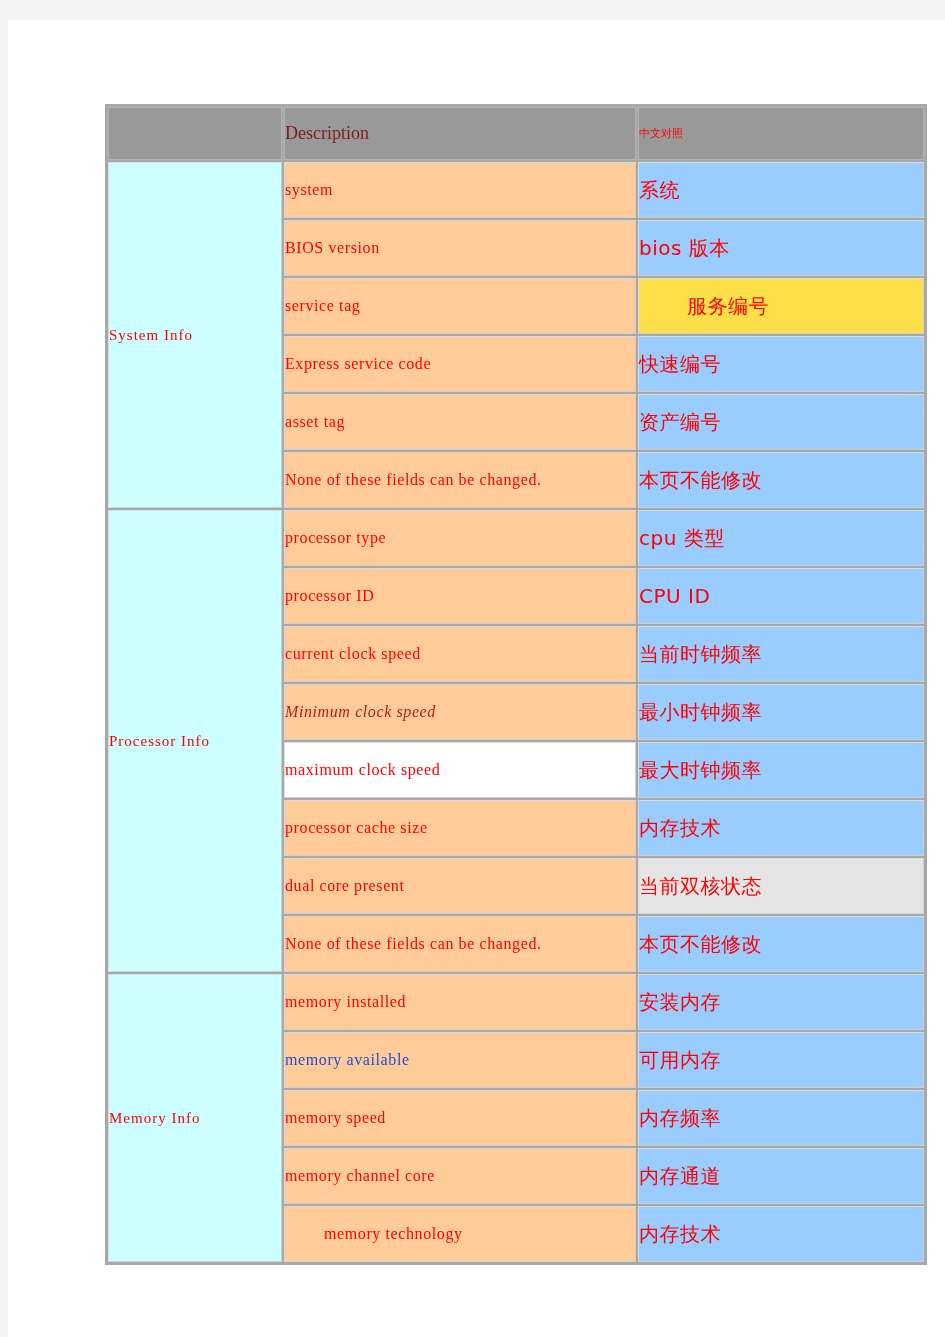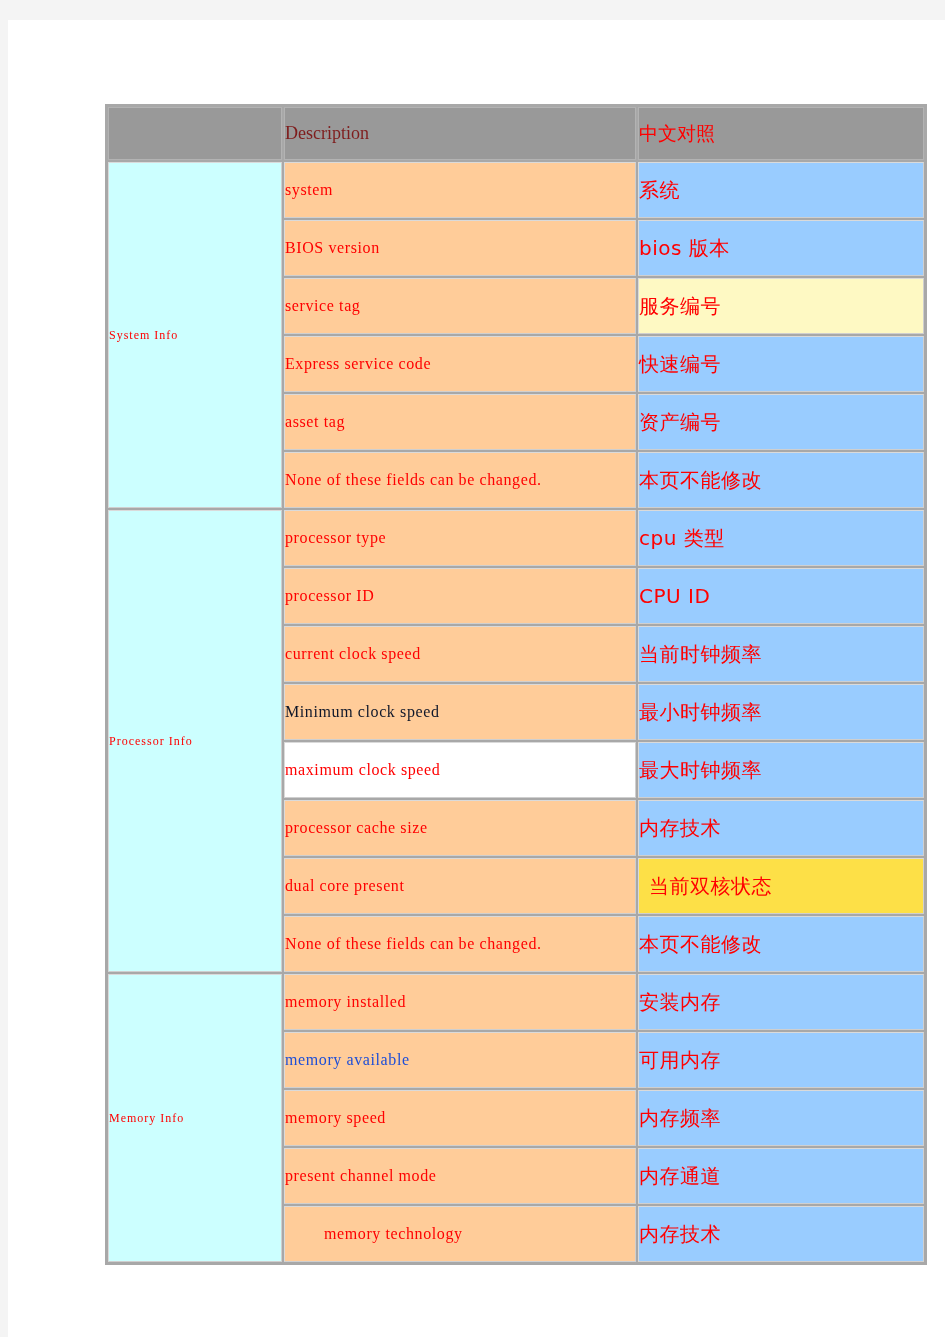--- a/index.html
+++ b/index.html
@@ -58,28 +58,28 @@
     height: 51px;
     border-color: #b3b3b3;
   }
   td.head-blank { background: #999999; }
   td.head-desc, td.head-cn {
     padding-left: 7px;
     font-size: 18px;
   }
   td.head-cn {
     font-family: Liberation Serif, serif;
-    font-size: 19px;
+    font-size: 11px;
   }
 
   
   td.group-label {
     background: #ccffff;
     text-align: center;
-    font-size: 12px;
+    font-size: 15px;
     letter-spacing: 1px;
   }
 
   
   td.desc {
     background: #ffcc99;
     height: 54px;
     padding-left: 7px;
     font-size: 16px;
     letter-spacing: 0.6px;
@@ -116,21 +116,21 @@
             <td class="group-label" rowspan="6" style="background: rgb(204, 255, 255); color: rgb(255, 0, 0);">System Info</td>
             <td class="desc" style="background: rgb(255, 204, 153); color: rgb(255, 0, 0);">system</td>
             <td class="cn" style="background: rgb(153, 204, 255); color: rgb(255, 0, 0);">系统</td>
           </tr>
           <tr>
             <td class="desc" style="background: rgb(255, 204, 153); color: rgb(255, 0, 0);">BIOS version</td>
             <td class="cn" style="background: rgb(153, 204, 255); color: rgb(255, 0, 0);">bios 版本</td>
           </tr>
           <tr>
             <td class="desc" style="background: rgb(255, 204, 153); color: rgb(255, 0, 0);">service tag</td>
-            <td class="cn" style="background: #fef9c3; color: rgb(255, 0, 0);">服务编号</td>
+            <td class="cn" style="background: #fde047; color: rgb(255, 0, 0); padding-left: 48px;">服务编号</td>
           </tr>
           <tr>
             <td class="desc" style="background: rgb(255, 204, 153); color: rgb(255, 0, 0);">Express service code</td>
             <td class="cn" style="background: rgb(153, 204, 255); color: rgb(255, 0, 0);">快速编号</td>
           </tr>
           <tr>
             <td class="desc" style="background: rgb(255, 204, 153); color: rgb(255, 0, 0);">asset tag</td>
             <td class="cn" style="background: rgb(153, 204, 255); color: rgb(255, 0, 0);">资产编号</td>
           </tr>
           <tr>
@@ -144,54 +144,54 @@
           </tr>
           <tr>
             <td class="desc" style="background: rgb(255, 204, 153); color: rgb(255, 0, 0);">processor ID</td>
             <td class="cn" style="background: rgb(153, 204, 255); color: rgb(255, 0, 0);">CPU ID</td>
           </tr>
           <tr>
             <td class="desc" style="background: rgb(255, 204, 153); color: rgb(255, 0, 0);">current clock speed</td>
             <td class="cn" style="background: rgb(153, 204, 255); color: rgb(255, 0, 0);">当前时钟频率</td>
           </tr>
           <tr>
-            <td class="desc" style="background: rgb(255, 204, 153); color: #0f172a;">Minimum clock speed</td>
+            <td class="desc" style="background: rgb(255, 204, 153); color: #b91c1c; font-style: italic;">Minimum clock speed</td>
             <td class="cn" style="background: rgb(153, 204, 255); color: rgb(255, 0, 0);">最小时钟频率</td>
           </tr>
           <tr>
             <td class="desc" style="background: #ffffff; color: rgb(255, 0, 0);">maximum clock speed</td>
             <td class="cn" style="background: rgb(153, 204, 255); color: rgb(255, 0, 0);">最大时钟频率</td>
           </tr>
           <tr>
             <td class="desc" style="background: rgb(255, 204, 153); color: rgb(255, 0, 0);">processor cache size</td>
             <td class="cn" style="background: rgb(153, 204, 255); color: rgb(255, 0, 0);">内存技术</td>
           </tr>
           <tr>
             <td class="desc" style="background: rgb(255, 204, 153); color: rgb(255, 0, 0);">dual core present</td>
-            <td class="cn" style="background: #fde047; color: rgb(255, 0, 0); padding-left: 10px;">当前双核状态</td>
+            <td class="cn" style="background: #e5e5e5; color: rgb(255, 0, 0);">当前双核状态</td>
           </tr>
           <tr>
             <td class="desc" style="background: rgb(255, 204, 153); color: rgb(255, 0, 0);">None of these fields can be changed.</td>
             <td class="cn" style="background: rgb(153, 204, 255); color: rgb(255, 0, 0);">本页不能修改</td>
           </tr>
           <tr>
             <td class="group-label" rowspan="5" style="background: rgb(204, 255, 255); color: rgb(255, 0, 0);">Memory Info</td>
             <td class="desc" style="background: rgb(255, 204, 153); color: rgb(255, 0, 0);">memory installed</td>
             <td class="cn" style="background: rgb(153, 204, 255); color: rgb(255, 0, 0);">安装内存</td>
           </tr>
           <tr>
             <td class="desc" style="background: rgb(255, 204, 153); color: #1d4ed8;">memory available</td>
             <td class="cn" style="background: rgb(153, 204, 255); color: rgb(255, 0, 0);">可用内存</td>
           </tr>
           <tr>
             <td class="desc" style="background: rgb(255, 204, 153); color: rgb(255, 0, 0);">memory speed</td>
             <td class="cn" style="background: rgb(153, 204, 255); color: rgb(255, 0, 0);">内存频率</td>
           </tr>
           <tr>
-            <td class="desc" style="background: rgb(255, 204, 153); color: rgb(255, 0, 0);">present channel mode</td>
+            <td class="desc" style="background: rgb(255, 204, 153); color: rgb(255, 0, 0);">memory channel core</td>
             <td class="cn" style="background: rgb(153, 204, 255); color: rgb(255, 0, 0);">内存通道</td>
           </tr>
           <tr>
             <td class="desc" style="background: rgb(255, 204, 153); color: rgb(255, 0, 0); padding-left: 39px;">memory technology</td>
             <td class="cn" style="background: rgb(153, 204, 255); color: rgb(255, 0, 0);">内存技术</td>
           </tr>
         </tbody>
     </table>
   </div>
 </div>

